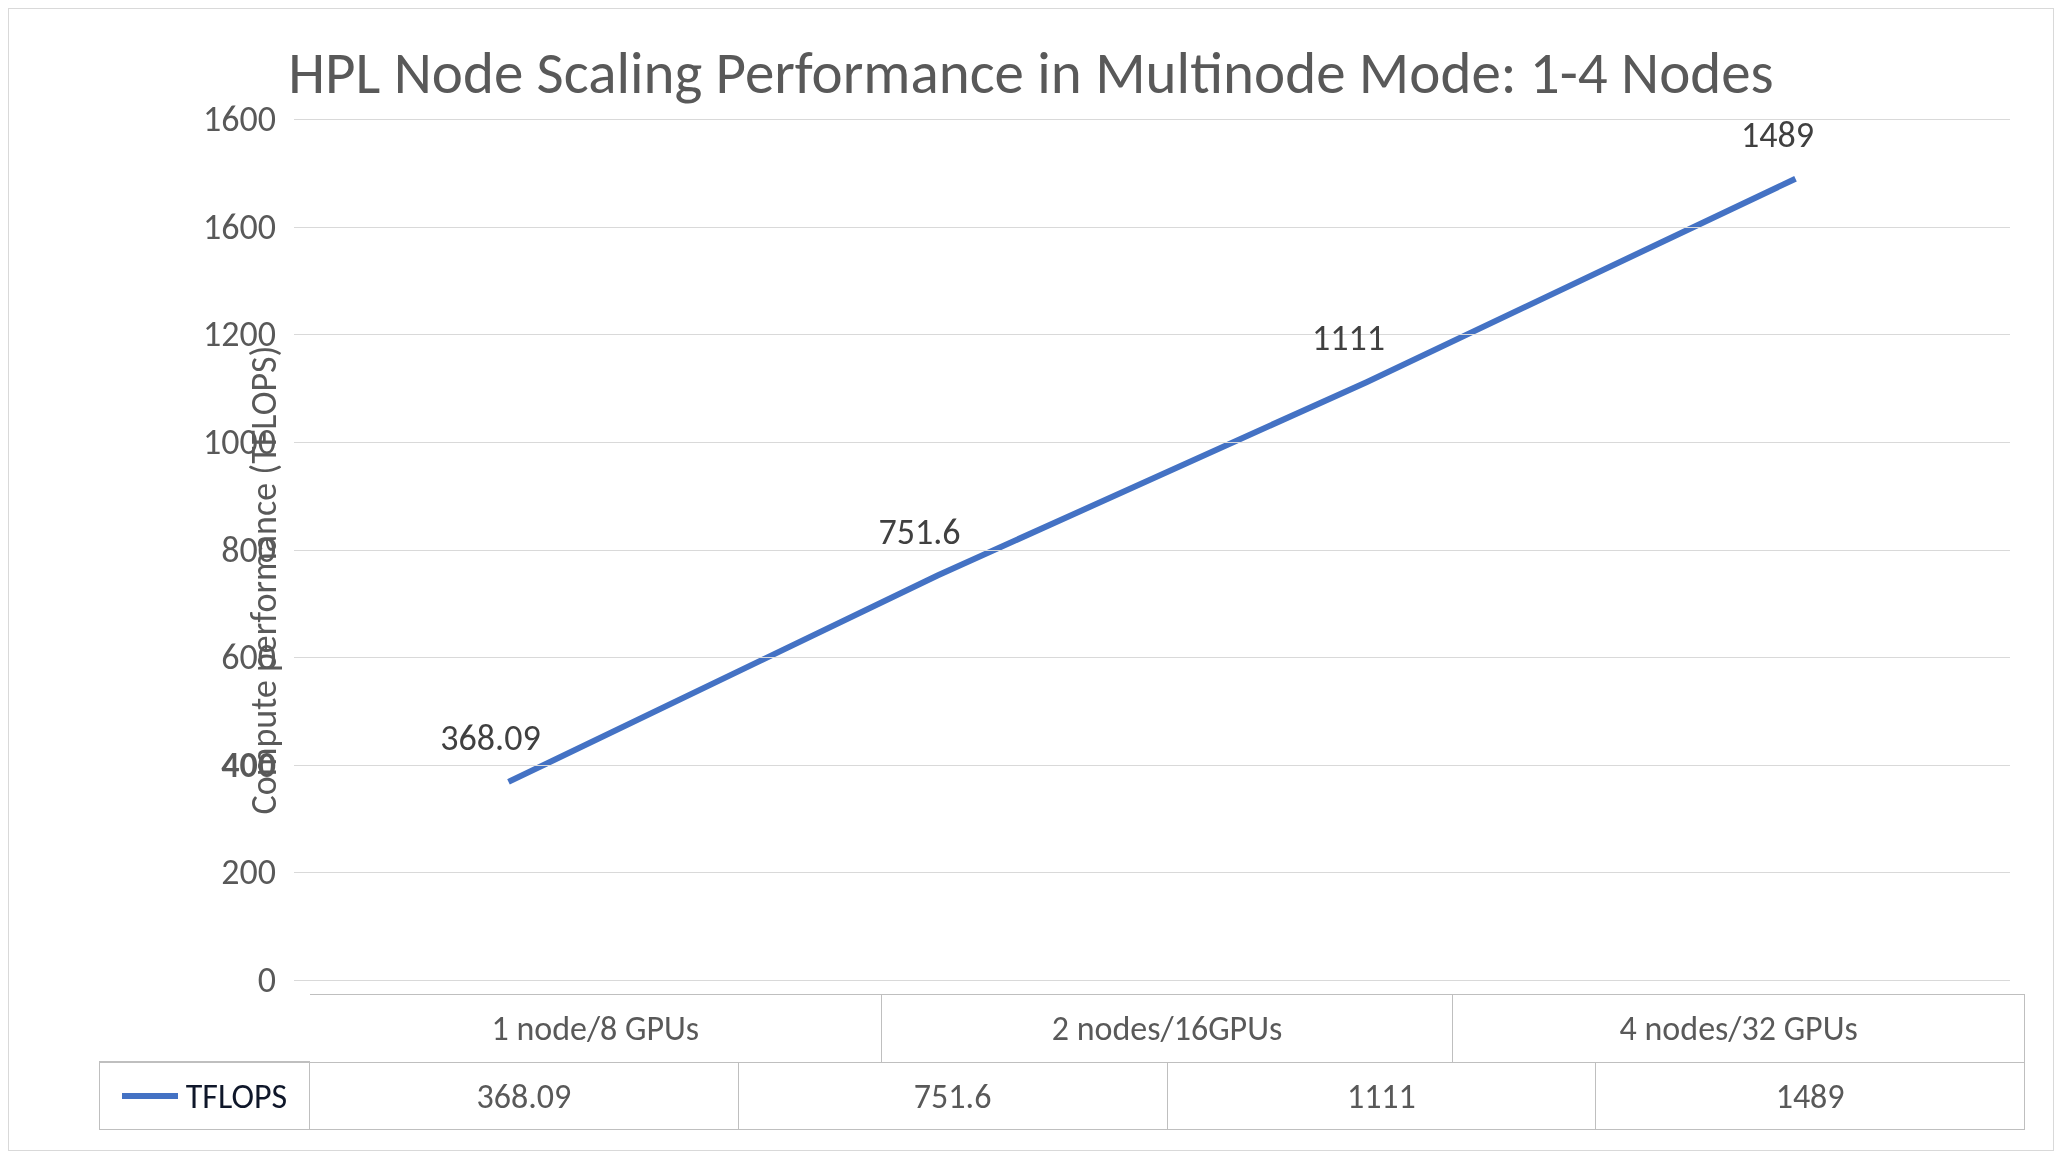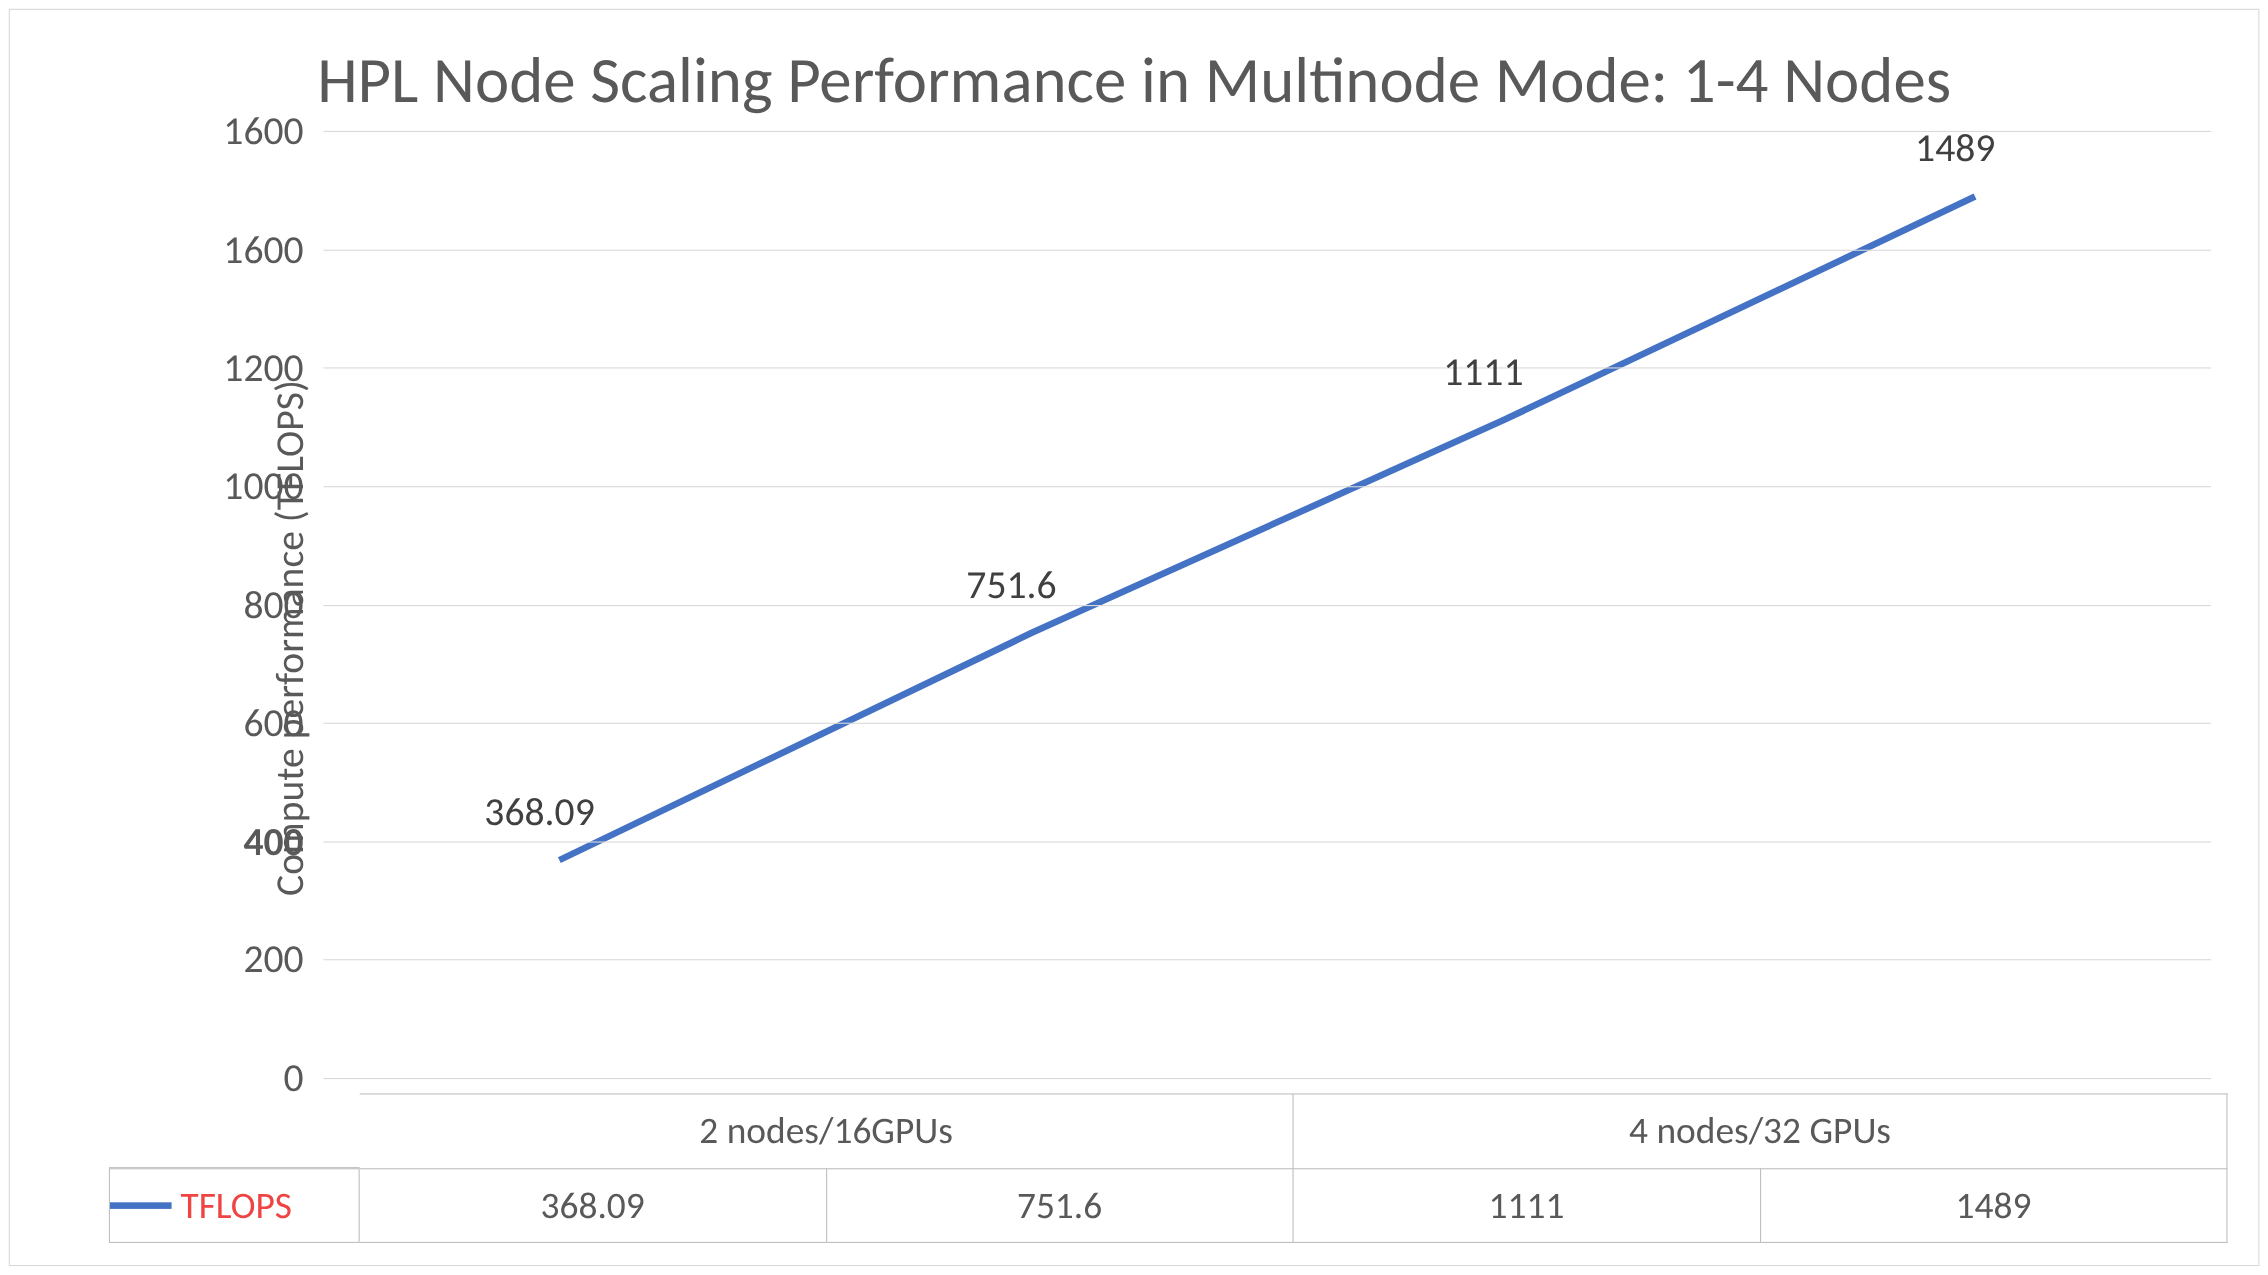--- a/index.html
+++ b/index.html
@@ -86,27 +86,27 @@
       bottom: 20px;
       height: 136px;
       display: flex;
       flex-direction: column;
     }
     .dt-row {
       display: flex;
       flex: 1;
     }
     .dt-leftcell {
-      width: 228px;
+      width: 211px;
       border: 1.5px solid #bfbfbf;
       display: flex;
       align-items: center;
-      justify-content: flex-start;
+      justify-content: center;
       font-size: 34px;
-      color: #ef4444;
+      color: #0f172a;
       gap: 8px;
     }
     .dt-leftcell.no-border-lr {
       border-left: none;
       border-right: none;
       border-top: none;
     }
     .dt-cell {
       flex: 1;
       border: 1.5px solid #bfbfbf;
@@ -160,20 +160,21 @@
         <div class="data-label" style="left: 12.5%; top: 76.9944%; margin-top: -18px; margin-left: -18px;">368.09</div>
         <div class="data-label" style="left: 37.5%; top: 53.025%; margin-top: -18px; margin-left: -18px;">751.6</div>
         <div class="data-label" style="left: 62.5%; top: 30.5625%; margin-top: -18px; margin-left: -18px;">1111</div>
         <div class="data-label" style="left: 87.5%; top: 6.9375%; margin-top: -18px; margin-left: -18px;">1489</div>
       </div>
   </div>
 
   <div class="data-table">
     <div class="dt-row">
       <div class="dt-leftcell no-border-lr"></div>
+      <div class="dt-cell">1 node/8 GPUs</div>
       <div class="dt-cell">2 nodes/16GPUs</div>
       <div class="dt-cell">4 nodes/32 GPUs</div>
     </div>
     <div class="dt-row">
       <div class="dt-leftcell">
         <span class="legend-line"></span>
         <span>TFLOPS</span>
       </div>
       <div class="dt-cell">368.09</div>
       <div class="dt-cell">751.6</div>

